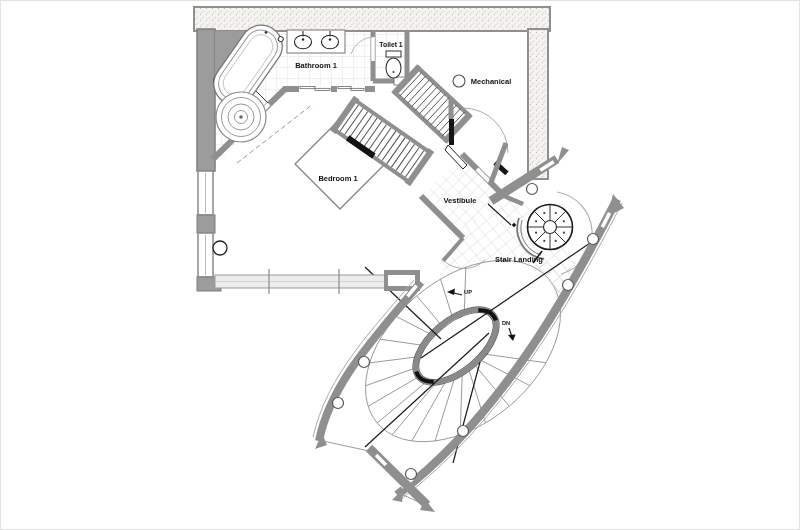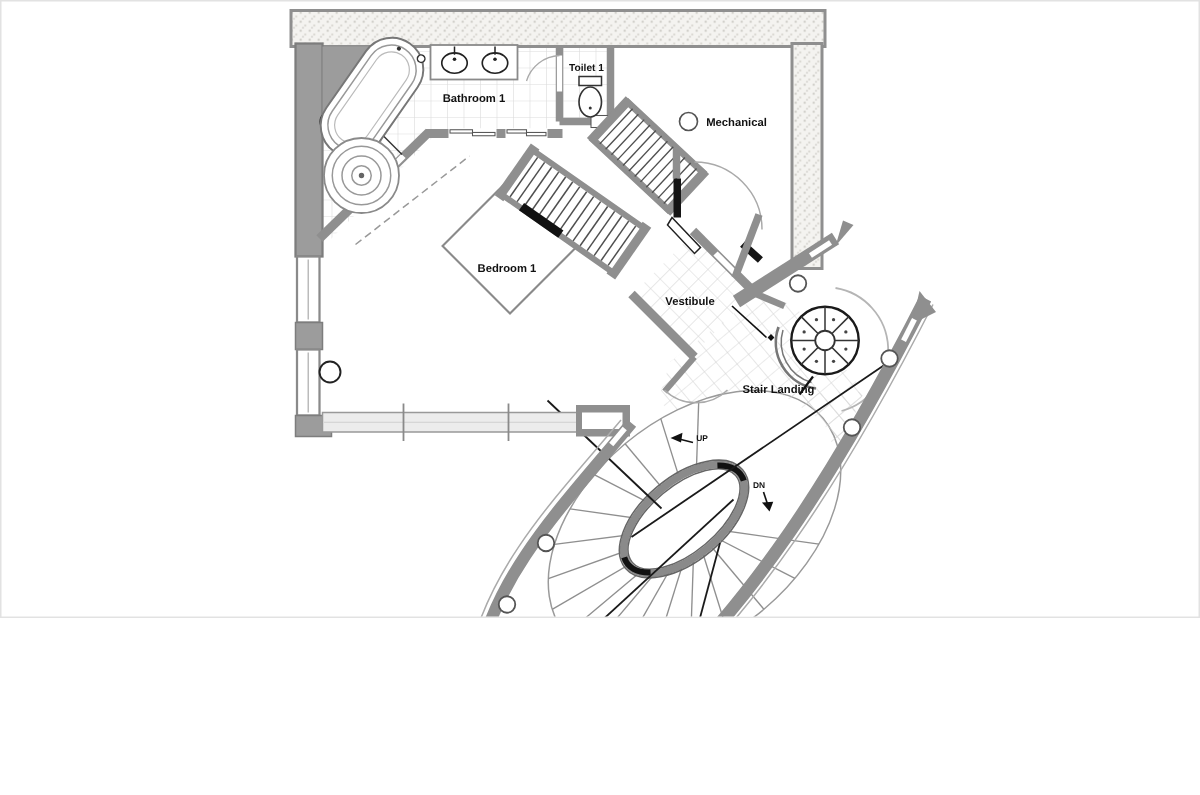--- a/index.html
+++ b/index.html
@@ -1,17 +1,17 @@
 <!DOCTYPE html>
 <html><head>
 <meta charset="utf-8">
 <style>
   html,body{margin:0;padding:0;background:#fff;}
   .stage{
-    width:800px;height:412px;position:relative;overflow:hidden;
+    width:800px;height:530px;position:relative;overflow:hidden;
     background:#fff;border:1px solid #e2e2e2;box-sizing:border-box;
     font-family:"Liberation Sans", sans-serif;
   }
   svg{display:block}
   text{font-family:"Liberation Sans", sans-serif;font-weight:bold;fill:#111;}
   .lbl{font-size:7.5px;}
   .lbl-sm{font-size:6.8px;}
   .lbl-xs{font-size:5.6px;}
 </style>
 </head>

